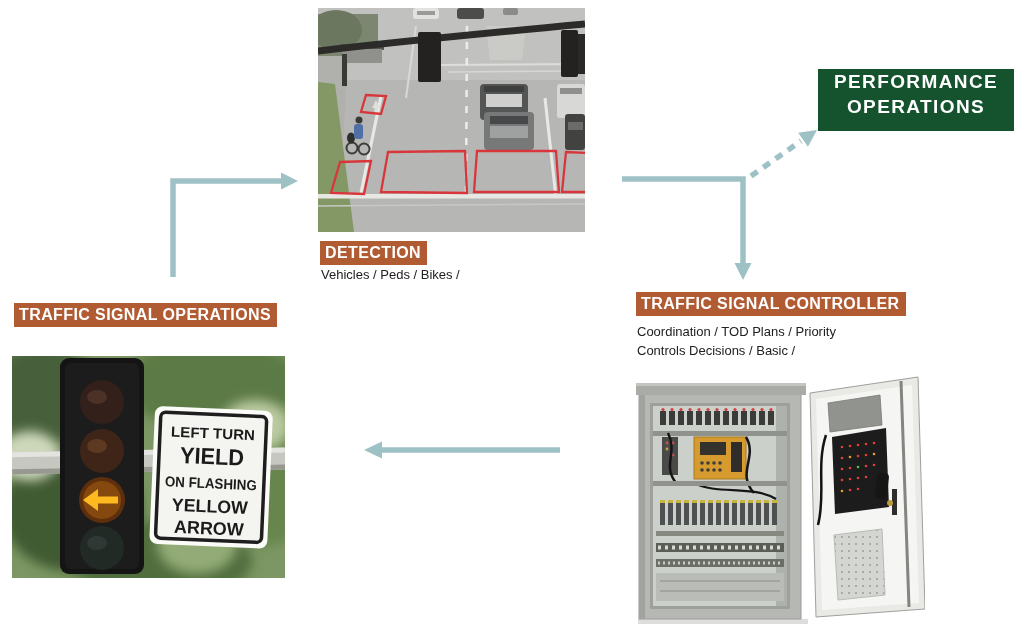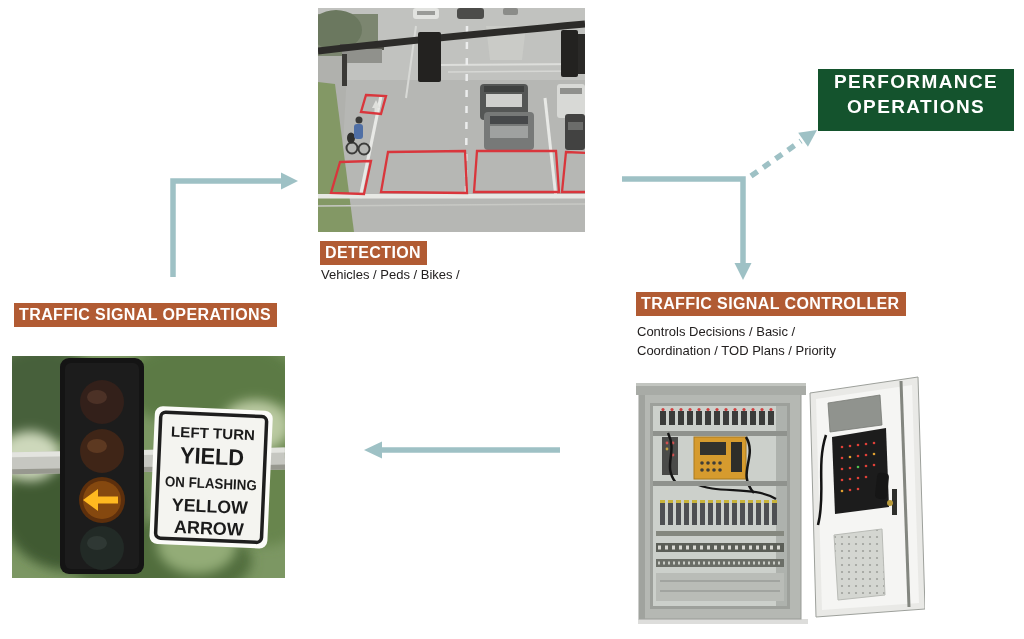--- a/index.html
+++ b/index.html
@@ -129,22 +129,22 @@
     <div>Vehicles / Peds / Bikes /</div>
   </div>
 
   <div class="perf-box">
     <div>PERFORMANCE</div>
     <div>OPERATIONS</div>
   </div>
 
   <div class="tag" style="left:636px;top:284px;margin-top:8px;">TRAFFIC SIGNAL CONTROLLER</div>
   <div class="desc" style="left:637px;top:322px;">
+    <div>Coordination / TOD Plans / Priority</div>
     <div>Controls Decisions / Basic /</div>
-    <div>Coordination / TOD Plans / Priority</div>
   </div>
 
   <div class="tag" style="left:14px;top:303px;text-align:center;">TRAFFIC SIGNAL OPERATIONS</div>
 
   <div class="photo" style="left:12px;top:356px;width:273px;height:222px;">
     <svg width="273" height="222" viewBox="0 0 273 222">
       <defs>
         <filter id="blur1" x="-30%" y="-30%" width="160%" height="160%">
             <feGaussianBlur stdDeviation="6"></feGaussianBlur>
           </filter>

